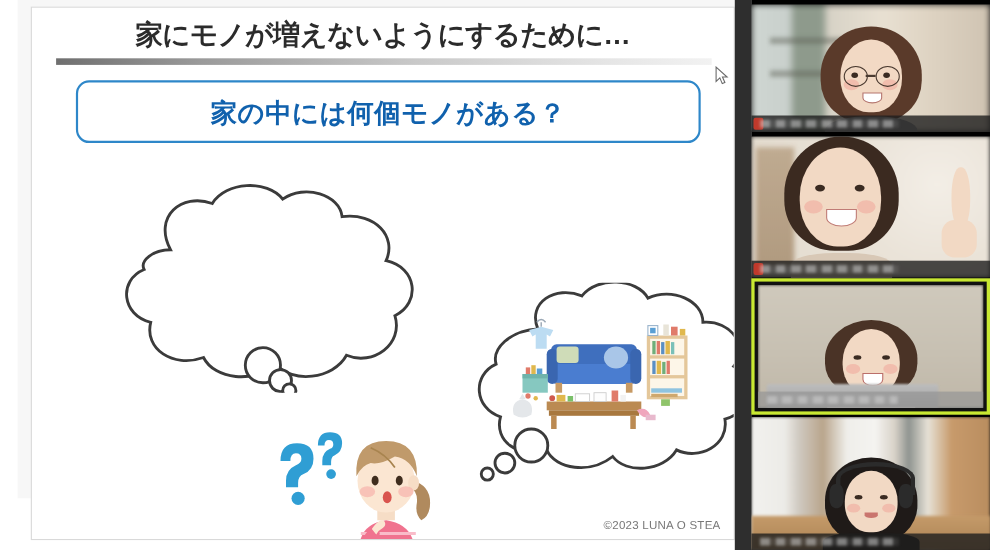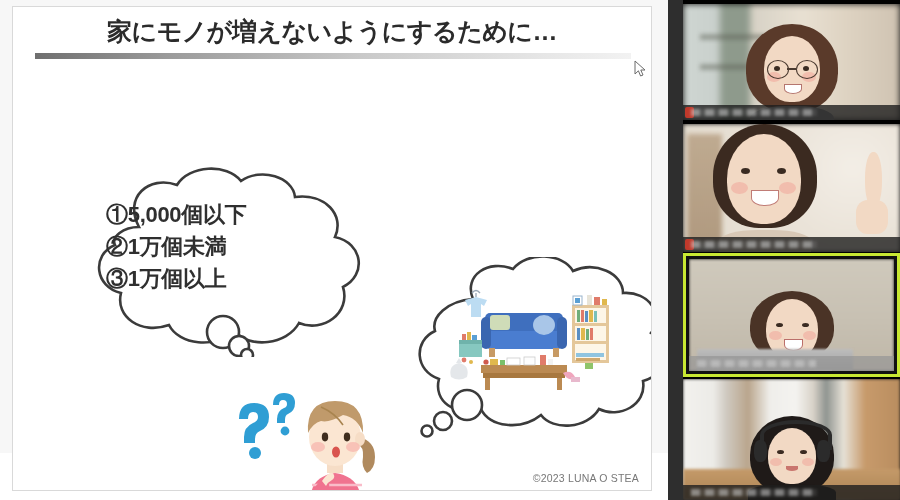--- a/index.html
+++ b/index.html
@@ -11,21 +11,21 @@
   }
   #app {
     position: relative;
     width: 900px; height: 500px;
     background: #ffffff;
   }
 
   
   #slide-area {
     position: absolute;
-    left: 0; top: 0;
+    left: 16px; top: 0;
     width: 668px; height: 453px;
     background: #f7f7f7;
   }
   #slide {
     position: absolute;
     left: 12px; top: 6px;
     width: 640px; height: 485px;
     background: #ffffff;
     border: 1px solid #d9d9d9;
     box-sizing: border-box;
@@ -257,42 +257,40 @@
 <body>
 
 <div id="app">
 
   <div id="slide-area">
     <div id="slide">
 
       <div id="slide-title">家にモノが増えないようにするために…</div>
       <div id="title-rule"></div>
 
+      <div id="question-box">
+        <div id="question-text">家の中には何個モノがある？</div>
+      </div>
 
       <div id="cloud-left-wrap">
         <svg class="cloud-svg" viewBox="0 0 320 190">
           <g fill="#ffffff" stroke="#3b3b3b" stroke-width="2.6">
             <path d="M68 60 C52 30 78 8 106 18 C118 -2 156 -4 170 14
                      C190 0 222 10 224 30 C254 26 274 48 264 70
                      C292 76 296 108 272 120 C280 146 252 166 228 156
                      C216 178 178 182 164 164 C144 182 108 178 98 158
                      C70 168 44 150 50 126 C24 120 20 88 44 78
                      C40 70 52 60 68 60 Z"></path>
             <circle cx="152" cy="165" r="16"></circle>
             <circle cx="168" cy="179" r="10"></circle>
             <circle cx="176" cy="188" r="6"></circle>
           </g>
         </svg>
       </div>
 
-      <div id="choices">
-        <div class="choice-line">①5,000個以下</div>
-        <div class="choice-line">②1万個未満</div>
-        <div class="choice-line">③1万個以上</div>
-      </div>
 
       <div id="cloud-right-wrap">
         <svg class="cloud-svg" viewBox="0 0 292 185">
           <g fill="#ffffff" stroke="#3b3b3b" stroke-width="2.6">
             <path d="M92 42 C82 18 108 2 132 12 C146 -6 182 -4 192 14
                      C214 4 242 16 242 36 C268 34 284 58 270 76
                      C290 88 286 118 262 124 C266 148 238 162 218 152
                      C206 172 172 174 160 158 C140 174 108 170 100 152
                      C74 160 52 144 58 122 C34 114 32 84 54 74
                      C50 60 66 44 92 42 Z"></path>

